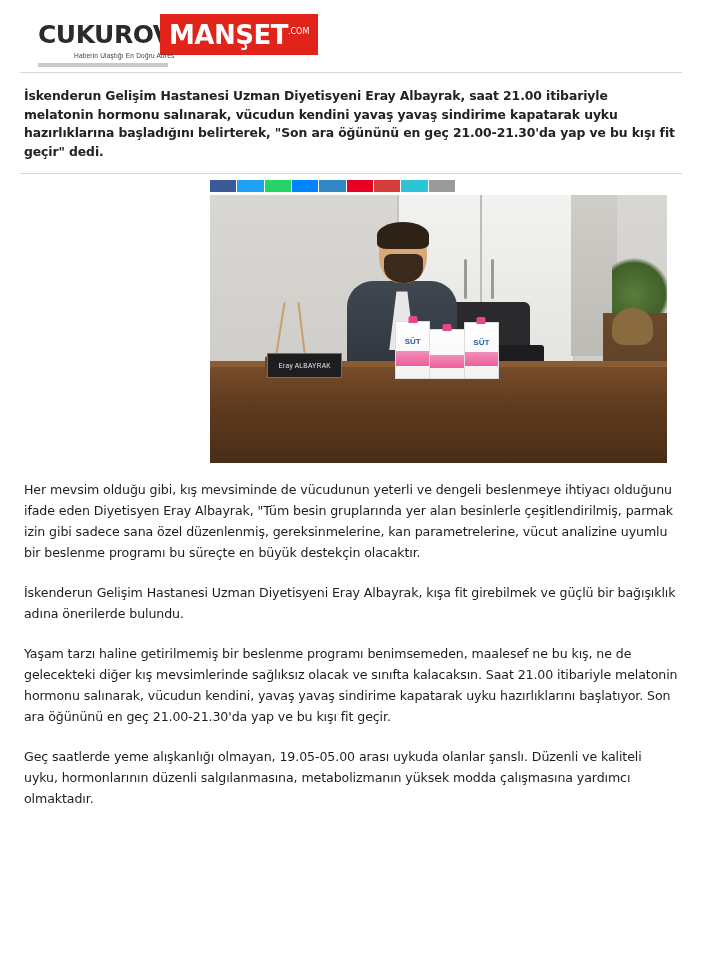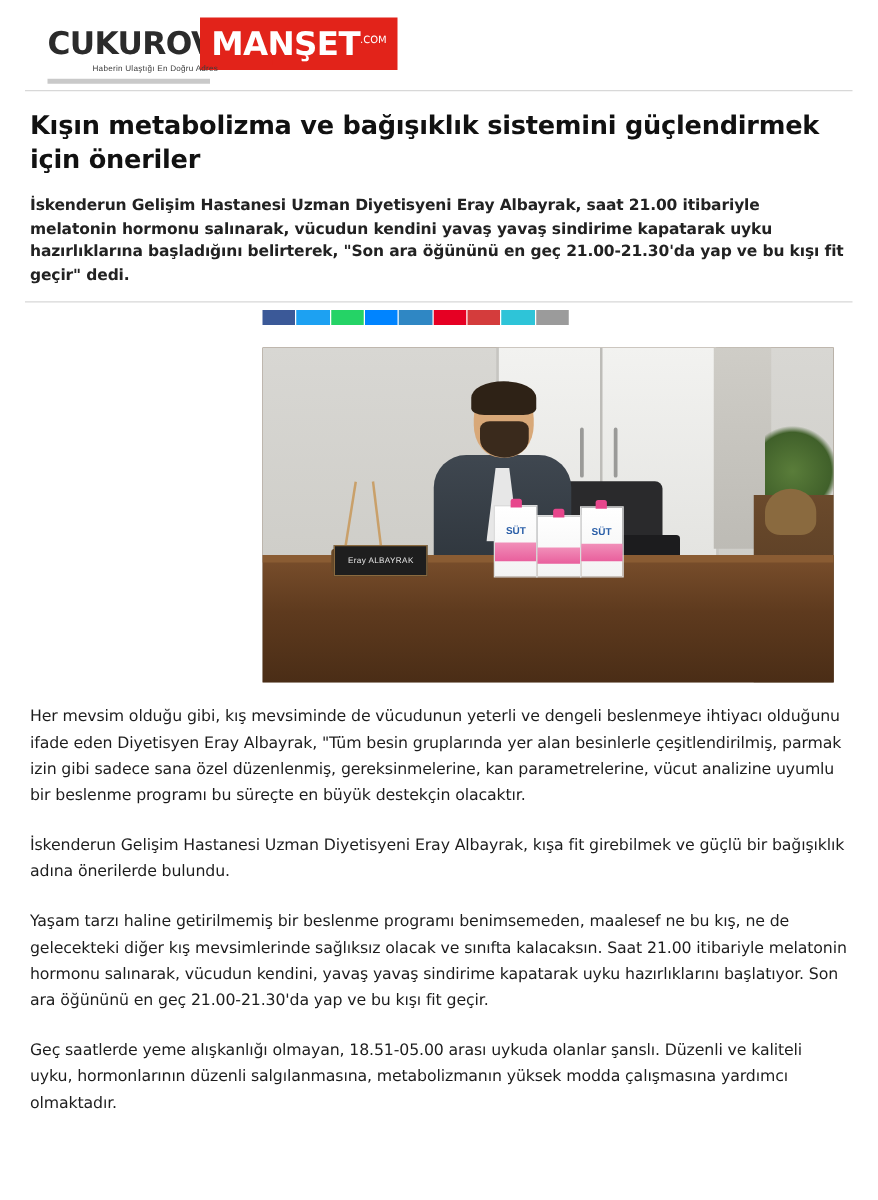--- a/index.html
+++ b/index.html
@@ -138,21 +138,21 @@
     flex: 1 1 auto;
     height: 12px;
     margin-right: 1px;
   }
   .photo {
     position: relative;
     width: 457px;
     height: 268px;
     overflow: hidden;
     background: #6f5b46;
-    margin-top: 18px;
+    margin-top: 3px;
   }
   
   .ph-wall {
     position: absolute; left: 0; top: 0; width: 100%; height: 62%;
     background: linear-gradient(180deg,#d8d7d3 0%, #cfcec9 100%);
   }
   .ph-cabinet {
     position: absolute; left: 41%; top: 0; width: 38%; height: 62%;
     background: linear-gradient(180deg,#f2f2f0 0%, #e4e4e1 100%);
     border-left: 2px solid #c6c5c1; border-right: 2px solid #c6c5c1;
@@ -294,21 +294,20 @@
       <div class="logo-cukurova">CUKUROVA</div>
       <div class="logo-manset-box"><span>MANŞET</span><span class="dotcom">.COM</span></div>
       <div class="logo-y">Y</div>
       <div class="logo-tagline">Haberin Ulaştığı En Doğru Adres</div>
       <div class="logo-underline"></div>
     </div>
   </div>
 
   <hr class="hr-top">
 
-  <h1 class="headline">Kışın metabolizma ve bağışıklık sistemini güçlendirmek için öneriler</h1>
 
   <div class="summary">İskenderun Gelişim Hastanesi Uzman Diyetisyeni Eray Albayrak, saat 21.00 itibariyle melatonin hormonu salınarak, vücudun kendini yavaş yavaş sindirime kapatarak uyku hazırlıklarına başladığını belirterek, "Son ara öğününü en geç 21.00-21.30'da yap ve bu kışı fit geçir" dedi.</div>
 
   <hr class="hr-mid">
 
   <div class="media-block">
     <div class="share-bar">
       <span style="background:#3b5998"></span>
       <span style="background:#1da1f2"></span>
       <span style="background:#25d366"></span>
@@ -364,16 +363,16 @@
       <div class="ph-plate">
         <span>Eray ALBAYRAK</span>
       </div>
     </div>
   </div>
 
   <div class="body-text">
     <p>Her mevsim olduğu gibi, kış mevsiminde de vücudunun yeterli ve dengeli beslenmeye ihtiyacı olduğunu ifade eden Diyetisyen Eray Albayrak, "Tüm besin gruplarında yer alan besinlerle çeşitlendirilmiş, parmak izin gibi sadece sana özel düzenlenmiş, gereksinmelerine, kan parametrelerine, vücut analizine uyumlu bir beslenme programı bu süreçte en büyük destekçin olacaktır.</p>
     <p>İskenderun Gelişim Hastanesi Uzman Diyetisyeni Eray Albayrak, kışa fit girebilmek ve güçlü bir bağışıklık adına önerilerde bulundu.</p>
     <p>Yaşam tarzı haline getirilmemiş bir beslenme programı benimsemeden, maalesef ne bu kış, ne de gelecekteki diğer kış mevsimlerinde sağlıksız olacak ve sınıfta kalacaksın. Saat 21.00 itibariyle melatonin hormonu salınarak, vücudun kendini, yavaş yavaş sindirime kapatarak uyku hazırlıklarını başlatıyor. Son ara öğününü en geç 21.00-21.30'da yap ve bu kışı fit geçir.</p>
-    <p>Geç saatlerde yeme alışkanlığı olmayan, 18.51-05.00 arası uykuda olanlar şanslı. Düzenli ve kaliteli uyku, hormonlarının düzenli salgılanmasına, metabolizmanın yüksek modda çalışmasına yardımcı olmaktadır.</p>
+    <p>Geç saatlerde yeme alışkanlığı olmayan, 19.05-05.00 arası uykuda olanlar şanslı. Düzenli ve kaliteli uyku, hormonlarının düzenli salgılanmasına, metabolizmanın yüksek modda çalışmasına yardımcı olmaktadır.</p>
   </div>
 
 </div>
 
 </body></html>

